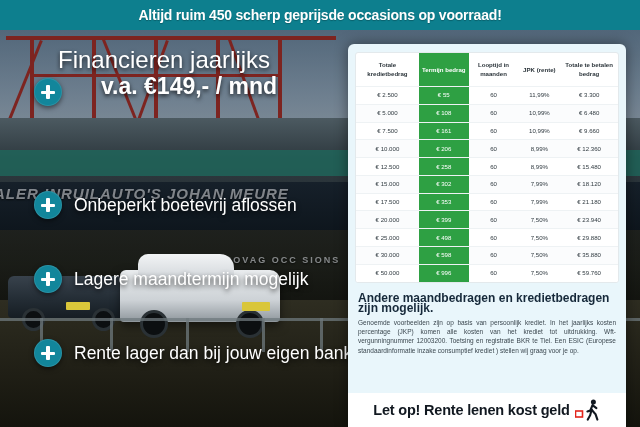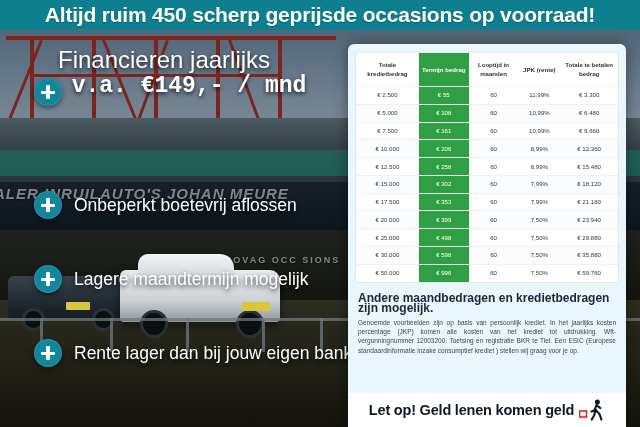--- a/index.html
+++ b/index.html
@@ -46,30 +46,30 @@
   .plate{position:absolute;width:24px;height:8px;background:#d9c63a;border-radius:1px;}
   .rail{position:absolute;left:0;top:318px;width:100%;height:3px;background:#6f7a7e;opacity:.75;}
   .post{position:absolute;width:3px;height:34px;background:#6f7a7e;opacity:.75;top:318px;}
   
   .signtext{position:absolute;color:rgba(225,230,235,.55);font-weight:bold;font-style:italic;
     letter-spacing:1px;white-space:nowrap;text-shadow:0 1px 2px rgba(0,0,0,.7);}
 
   
   .topbar{position:absolute;left:0;top:0;width:640px;height:30px;background:#0d7f8e;z-index:8;}
   .topbar h1{margin:0;line-height:30px;text-align:center;color:#ffffff;
-    font-size:21px;font-weight:bold;letter-spacing:-.2px;
+    font-size:14px;font-weight:bold;letter-spacing:-.2px;
     text-shadow:0 1px 1px rgba(0,0,0,.25);}
 
   
   .left{position:absolute;left:0;top:30px;width:348px;height:397px;z-index:6;}
   .headline{position:absolute;left:58px;top:16px;width:280px;color:#fff;}
   .headline .l1{font-size:24px;line-height:27px;font-weight:400;
     text-shadow:0 2px 4px rgba(0,0,0,.75);}
   .headline .l2{font-size:23px;line-height:27px;font-weight:bold;text-align:center;
-    padding-right:18px;text-shadow:0 2px 4px rgba(0,0,0,.75);font-family:Liberation Mono, monospace;}
+    padding-right:18px;text-shadow:0 2px 4px rgba(0,0,0,.75);}
   .plus{position:absolute;width:28px;height:28px;border-radius:50%;
     background:#12869b;box-shadow:0 0 0 1px rgba(255,255,255,.10) inset, 0 2px 5px rgba(0,0,0,.5);}
   .plus:before,.plus:after{content:"";position:absolute;background:#fff;border-radius:1px;}
   .plus:before{left:7px;top:12.5px;width:14px;height:3.5px;}
   .plus:after{top:7px;left:12.25px;height:14px;width:3.5px;}
   .bullet{position:absolute;left:0;width:353px;height:30px;}
   .bullet .plus{left:34px;top:1px;}
   .bullet .btxt{position:absolute;left:74px;top:1px;color:#fff;font-size:17.5px;line-height:28px;
     white-space:nowrap;text-shadow:0 2px 5px rgba(0,0,0,.85);}
 
@@ -269,21 +269,21 @@
     </div>
 
     <div class="note">
       <h3>Andere maandbedragen en kredietbedragen zijn mogelijk.</h3>
       <p>Genoemde voorbeelden zijn op basis van persoonlijk krediet. In het jaarlijks kosten percentage (JKP) komen alle kosten van het krediet tot uitdrukking. Wft-vergunningnummer 12003200. Toetsing en registratie BKR te Tiel. Een ESIC (Europese standaardinformatie inzake consumptief krediet ) stellen wij graag voor je op.</p>
     </div>
 
     <div class="cardpad"></div>
 
     <div class="warn">
-      <span class="wtxt">Let op! Geld lenen komen geld</span>
+      <span class="wtxt">Let op! Rente lenen kost geld</span>
       <span>
         <svg width="26" height="22" viewBox="0 0 26 22">
           <rect x="0.5" y="12" width="7" height="6" fill="#ffffff" stroke="#e2241b" stroke-width="1.6"></rect>
           <circle cx="18.4" cy="3.1" r="2.5" fill="#111820"></circle>
           <path d="M17.6 6 L15.2 11.6 L12.4 12.4" stroke="#111820" stroke-width="2.1" fill="none" stroke-linecap="round"></path>
           <path d="M17.8 6.4 L21.4 9.2" stroke="#111820" stroke-width="2.1" fill="none" stroke-linecap="round"></path>
           <path d="M16.6 10.4 L15.2 16.2 L12.8 20.6" stroke="#111820" stroke-width="2.1" fill="none" stroke-linecap="round"></path>
           <path d="M16.6 10.8 L20.6 15.4 L22.4 20.6" stroke="#111820" stroke-width="2.1" fill="none" stroke-linecap="round"></path>
         </svg>
       </span>

